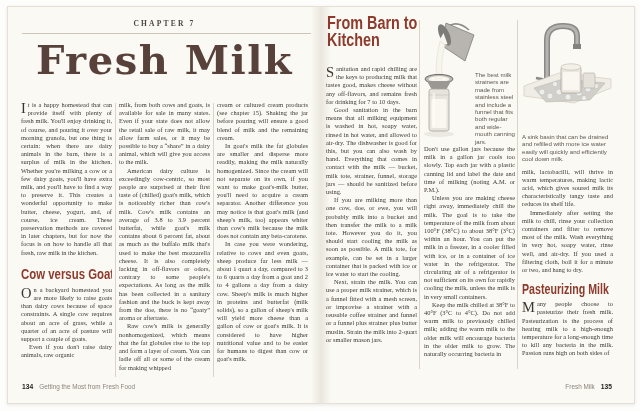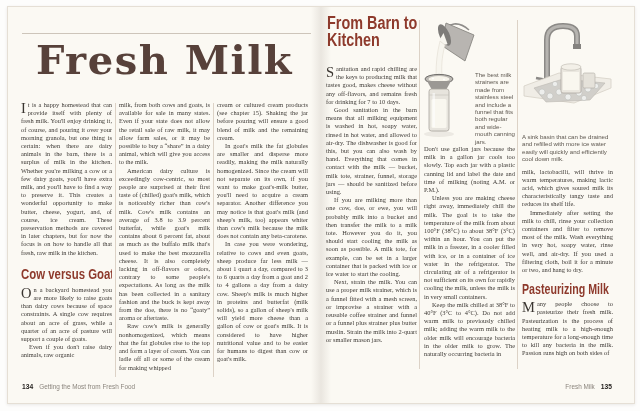--- a/index.html
+++ b/index.html
@@ -90,20 +90,21 @@
   .footer-l .pnum{margin-right:6px;}
   .footer-r{right:14px;}
   .footer-r .pnum{margin-left:6px;}
 </style>
 </head>
 <body>
 
 <div class="spread">
 
   <div class="page page-left">
+    <div class="chapter">CHAPTER 7</div>
     <div class="chapter-rule"></div>
     <div class="big-title">Fresh Milk</div>
 
     <div class="lcols">
       <div class="lcol">
         <p class="body"><span class="dc">I</span><span>t is a happy homestead that can provide itself with plenty of fresh milk. You'll enjoy drinking it, of course, and pouring it over your morning granola, but one thing is certain: when there are dairy animals in the barn, there is a surplus of milk in the kitchen. Whether you're milking a cow or a few dairy goats, you'll have extra milk, and you'll have to find a way to preserve it. This creates a wonderful opportunity to make butter, cheese, yogurt, and, of course, ice cream. These preservation methods are covered in later chapters, but for now the focus is on how to handle all that fresh, raw milk in the kitchen.</span></p>
         <div class="shead h-cvg">Cow versus Goat</div>
         <p class="body"><span class="dc">O</span><span>n a backyard homestead you are more likely to raise goats than dairy cows because of space constraints. A single cow requires about an acre of grass, while a quarter of an acre of pasture will support a couple of goats.</span></p>
         <p class="body ind">Even if you don't raise dairy animals, raw organic</p>
       </div>

